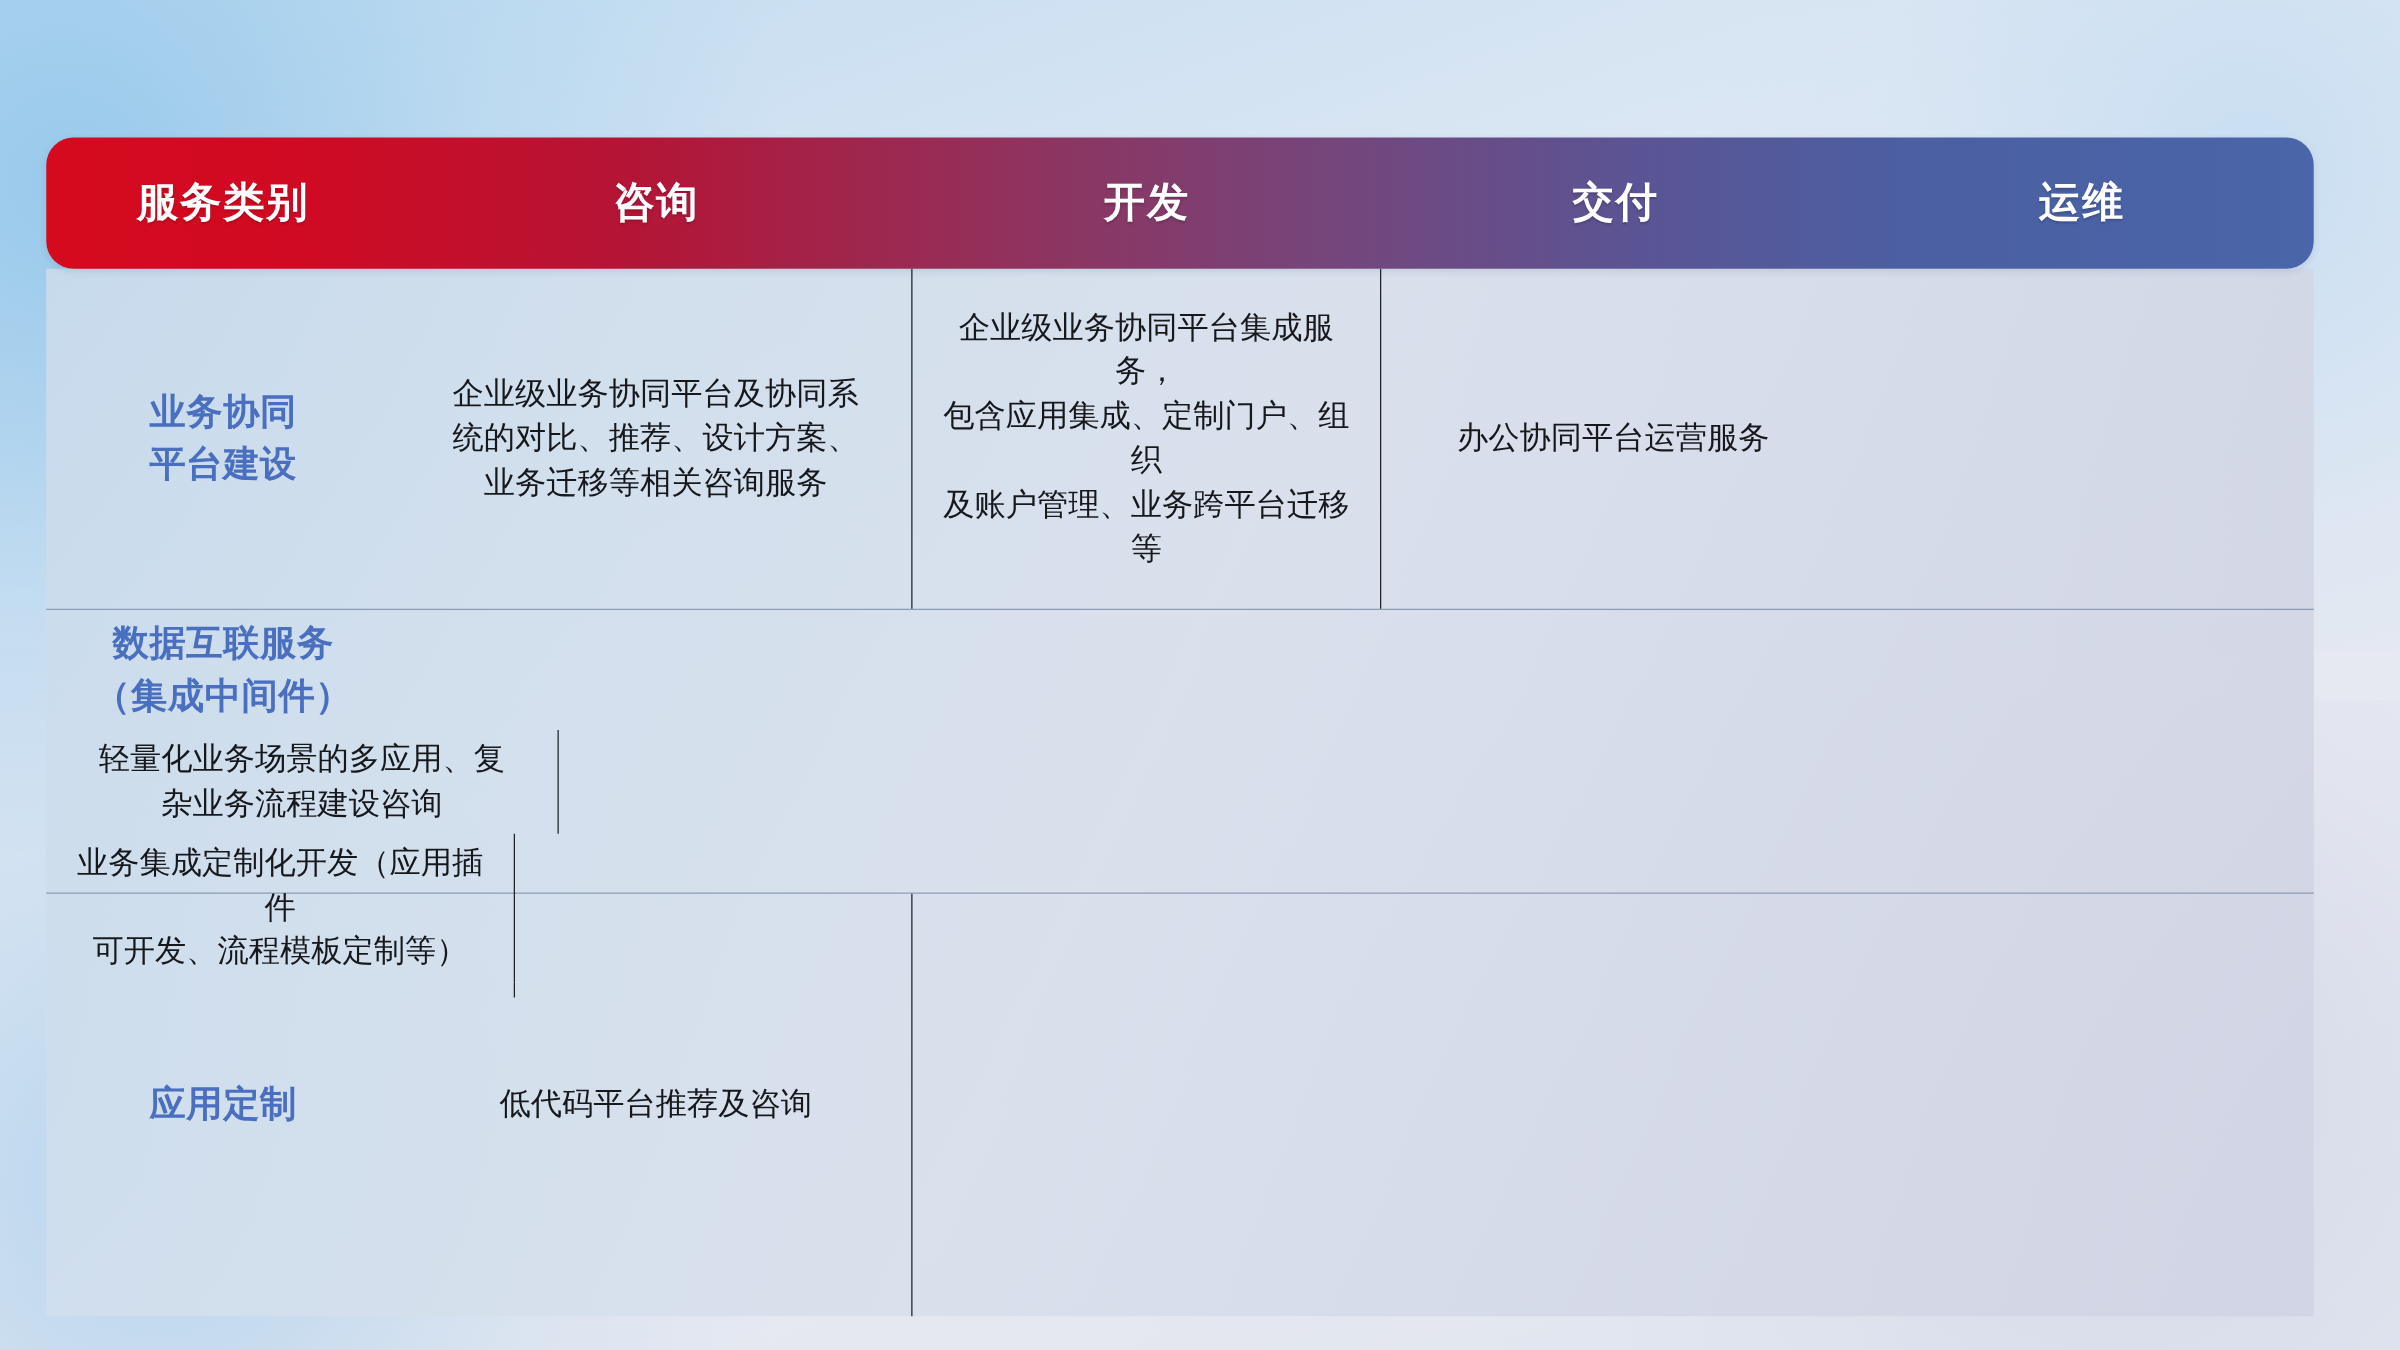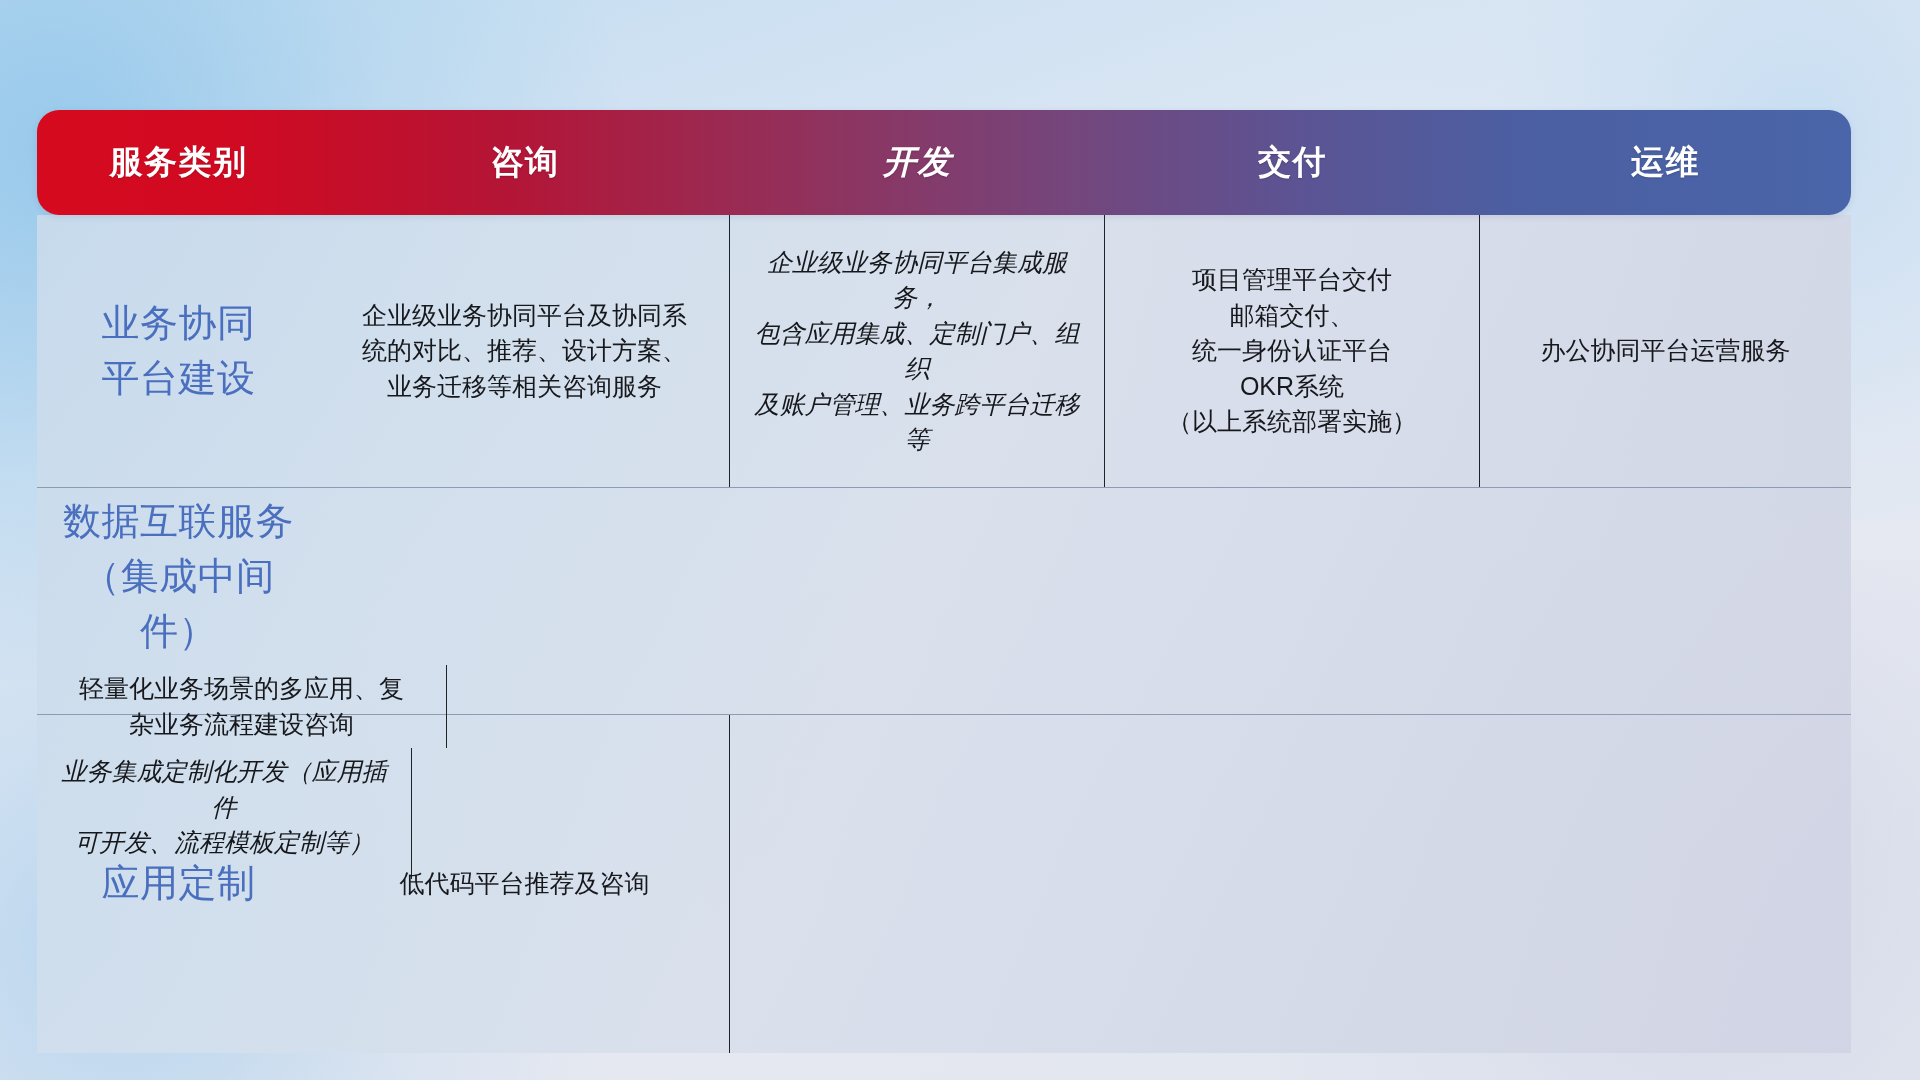--- a/index.html
+++ b/index.html
@@ -131,30 +131,30 @@
     line-height: 1.42;
     text-align: center;
     border-right: 1.6px solid #1e2329;
     white-space: pre-line;
   }
   .cell.c1 { border-right: none; }
   .cell.c5 { border-right: none; }
 
   .cell.cat {
     color: #4a6fbe;
-    font-weight: normal;
-    font-size: 38px;
+    font-weight: bold;
+    font-size: 29px;
     letter-spacing: 0.5px;
     line-height: 1.45;
   }
 
   
   .w1 { width: 283px; }
   .w2 { width: 410px; }
-  .w3 { width: 375px; font-style: italic; }
+  .w3 { width: 375px; }
   .w4 { width: 375px; }
   .w5 { width: 371px; }
 
   .r1 { height: 273px; }
   .r2 { height: 227px; flex-direction: column; }
   .r3 { height: 338px; }
 </style>
 </head>
 <body>
 
@@ -171,25 +171,20 @@
 
     <div class="row r1">
       <div class="cell cat c1 w1">业务协同
 平台建设</div>
       <div class="cell c2 w2">企业级业务协同平台及协同系
 统的对比、推荐、设计方案、
 业务迁移等相关咨询服务</div>
       <div class="cell c3 w3">企业级业务协同平台集成服务，
 包含应用集成、定制门户、组织
 及账户管理、业务跨平台迁移等</div>
-      <div class="cell c4 w4">项目管理平台交付
-邮箱交付、
-统一身份认证平台
-OKR系统
-（以上系统部署实施）</div>
       <div class="cell c5 w5">办公协同平台运营服务</div>
     </div>
 
     <div class="row r2">
       <div class="cell cat c1 w1">数据互联服务
 （集成中间件）</div>
       <div class="cell c2 w2">轻量化业务场景的多应用、复
 杂业务流程建设咨询</div>
       <div class="cell c3 w3">业务集成定制化开发（应用插件
 可开发、流程模板定制等）</div>

